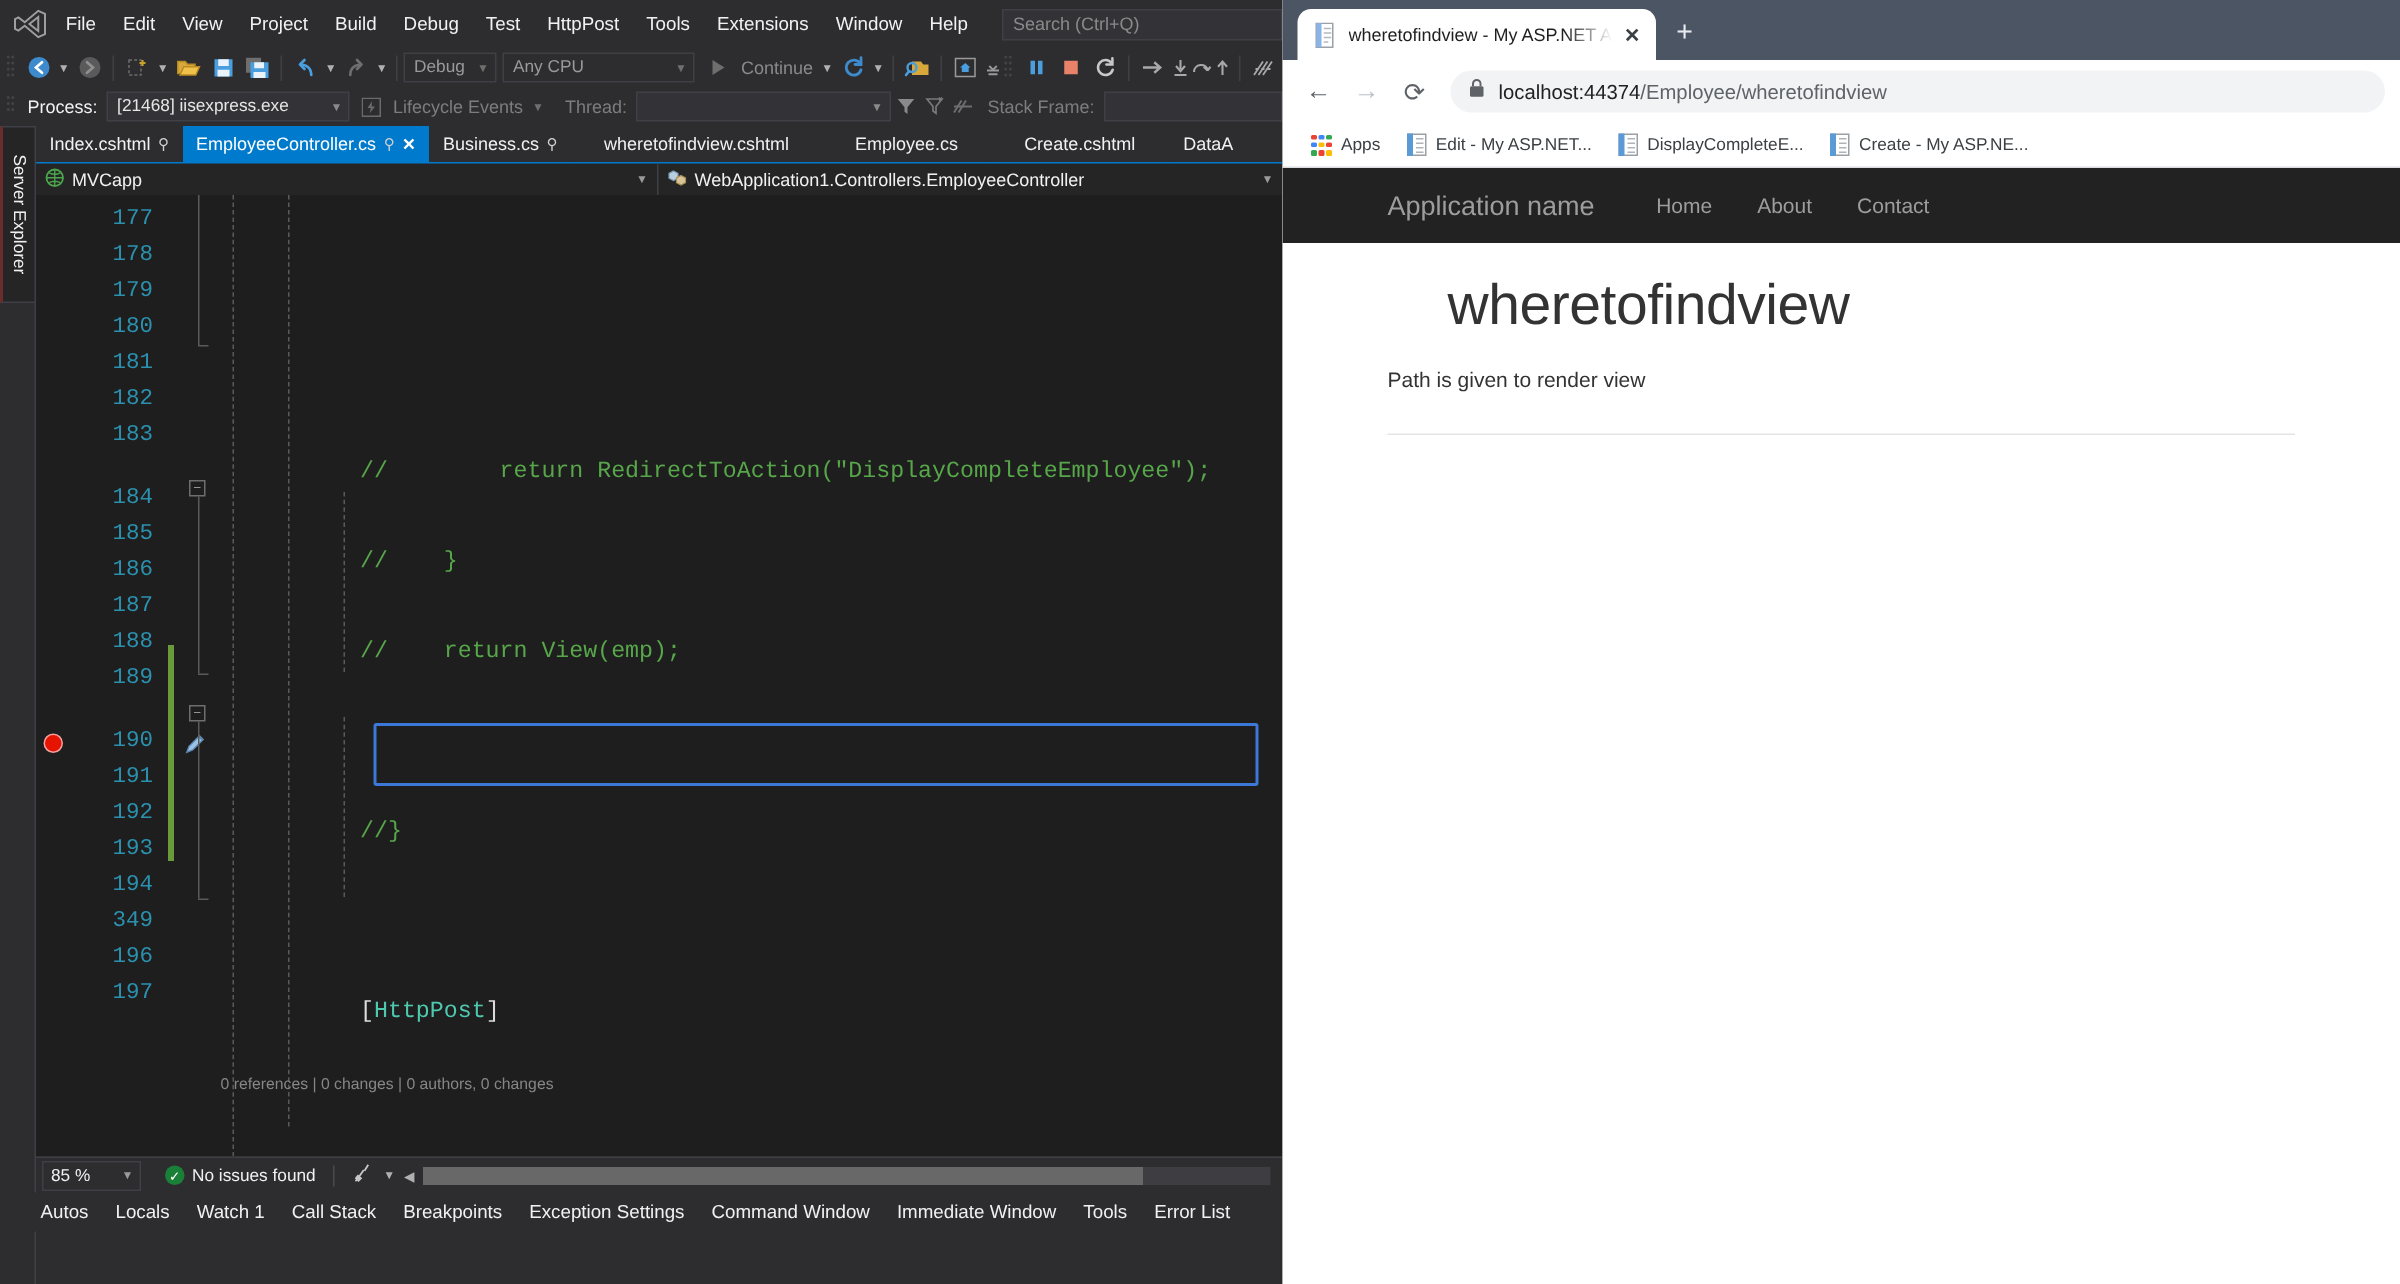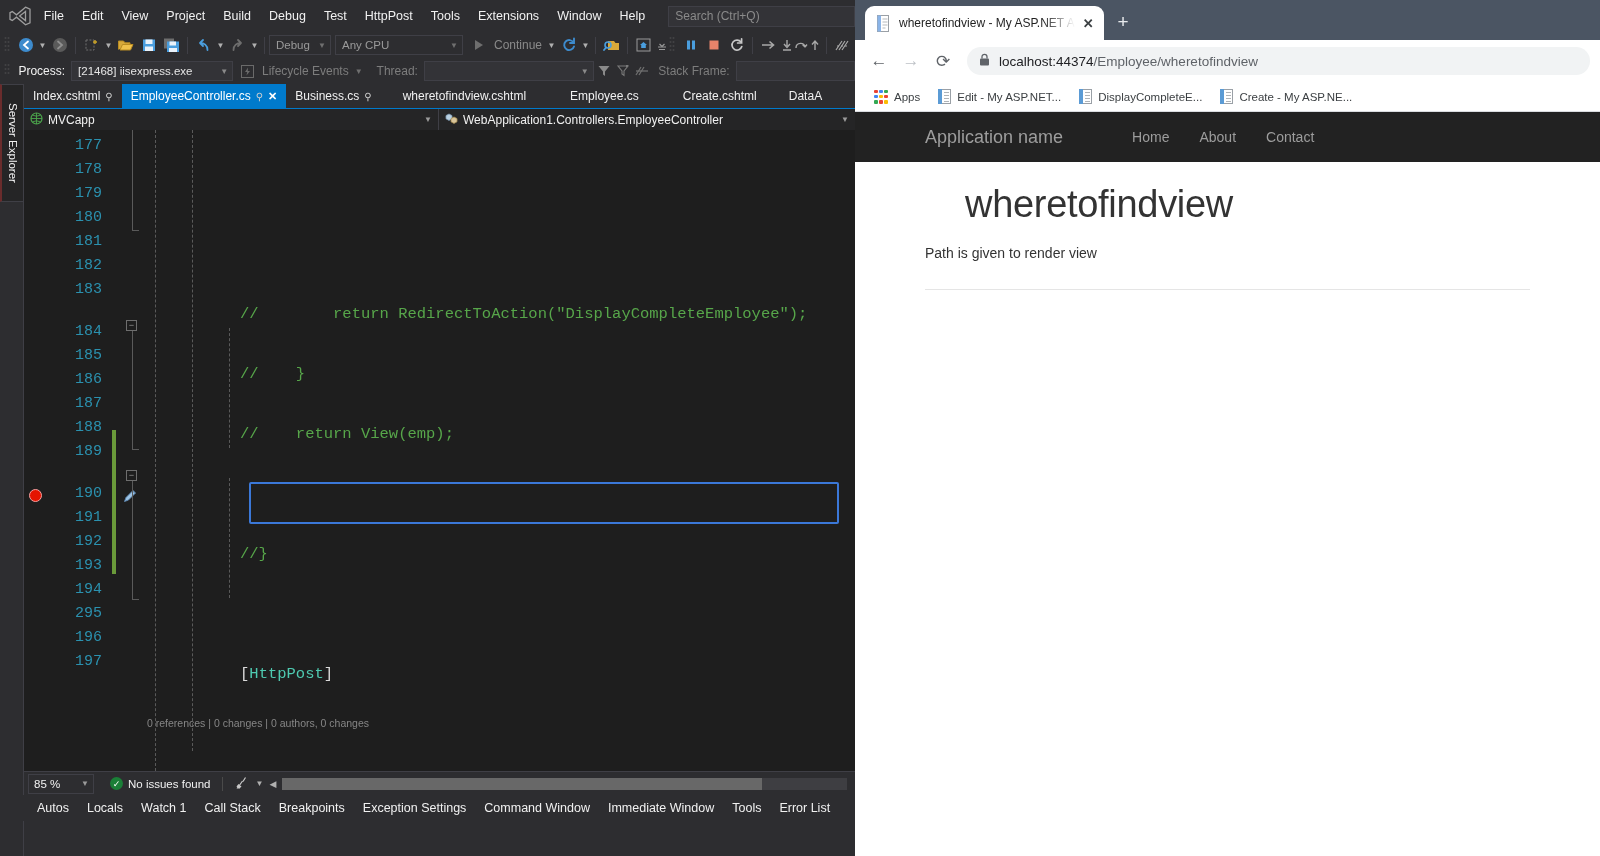--- a/index.html
+++ b/index.html
@@ -193,21 +193,21 @@
   .hscroll-track {
     flex: 1; height: 12px; background: #3e3e42; margin-right: 8px; position: relative;
   }
   .hscroll-thumb { position: absolute; left: 0; top: 0; bottom: 0; width: 480px; background: #686868; }
   .scroll-arrow { color: #b0b0b0; font-size: 9px; margin: 0 6px; }
 
   
   .vs-tooltabs {
     position: absolute; left: 0; bottom: 35px; right: 0; height: 26px;
     background: #2d2d30; display: flex; align-items: center; gap: 0;
-    padding-left: 28px; font-size: 12.5px; color: #f1f1f1;
+    padding-left: 18px; font-size: 12.5px; color: #f1f1f1;
   }
   .tool-tab { padding: 0 9px; white-space: nowrap; }
 
   
   .vs-statusbar {
     position: absolute; left: 0; bottom: 0; right: 0; height: 26px;
     background: #ca5100; display: flex; align-items: center; gap: 7px;
     padding-left: 8px; color: #ffffff; font-size: 12.5px;
   }
   .sb-icon { width: 13px; height: 12px; border: 1.6px solid #fff; transform: skewX(-12deg); }
@@ -271,21 +271,21 @@
   .doc-ico .pg { position:absolute; inset:0; background:#fff; border:1px solid #9aa0a6; }
   .doc-ico .bar { position:absolute; left:0; top:0; bottom:0; width:4px; background:#5b9bd5; }
   .doc-ico .ln2 { position:absolute; left:6px; right:2px; height:1px; background:#b0b4b8; }
 
   
   .page { background: #fff; height: calc(856px - 112px); }
   .navbar {
     height: 50px; background: #222222; display: flex; align-items: center;
     padding-left: 70px; gap: 0;
   }
-  .brand { font-size: 18px; color: #9d9d9d; margin-right: 54px; }
+  .brand { font-size: 18px; color: #9d9d9d; margin-right: 26px; }
   .navlink { font-size: 14px; color: #9d9d9d; padding: 0 15px; }
   .page-body { padding: 22px 70px 0 70px; }
   .page-h1 {
     font-size: 38px; font-weight: normal; color: #333; letter-spacing: -0.3px;
     line-height: 1.1;
     margin-left: 40px;
   }
   .page-p { font-size: 14px; color: #333; margin-top: 19px; }
   .page-hr { border-top: 1px solid #e5e5e5; margin-top: 28px; }
   .page-footer { font-size: 13.5px; color: #333; margin-top: 22px; }
@@ -626,21 +626,21 @@
         <div class="ln">185</div>
         <div class="ln">186</div>
         <div class="ln">187</div>
         <div class="ln">188</div>
         <div class="ln">189</div>
         <div class="ln" style="margin-top:18px">190</div>
         <div class="ln">191</div>
         <div class="ln">192</div>
         <div class="ln">193</div>
         <div class="ln">194</div>
-        <div class="ln">295</div>
+        <div class="ln">349</div>
         <div class="ln">196</div>
         <div class="ln">197</div>
       </div>
 
       <div class="pencil" style="left:98px; top:358px">
         <svg width="16" height="16" viewBox="0 0 16 16">
           <path d="M2.5 13.5 L4 9.5 L11 2.5 L13.5 5 L6.5 12 Z" fill="#9cc3e5" stroke="#5b86b0" stroke-width=".9"></path>
           <path d="M10.5 3 L13 5.5" stroke="#5b86b0" stroke-width=".9"></path>
           </svg>
       </div>

